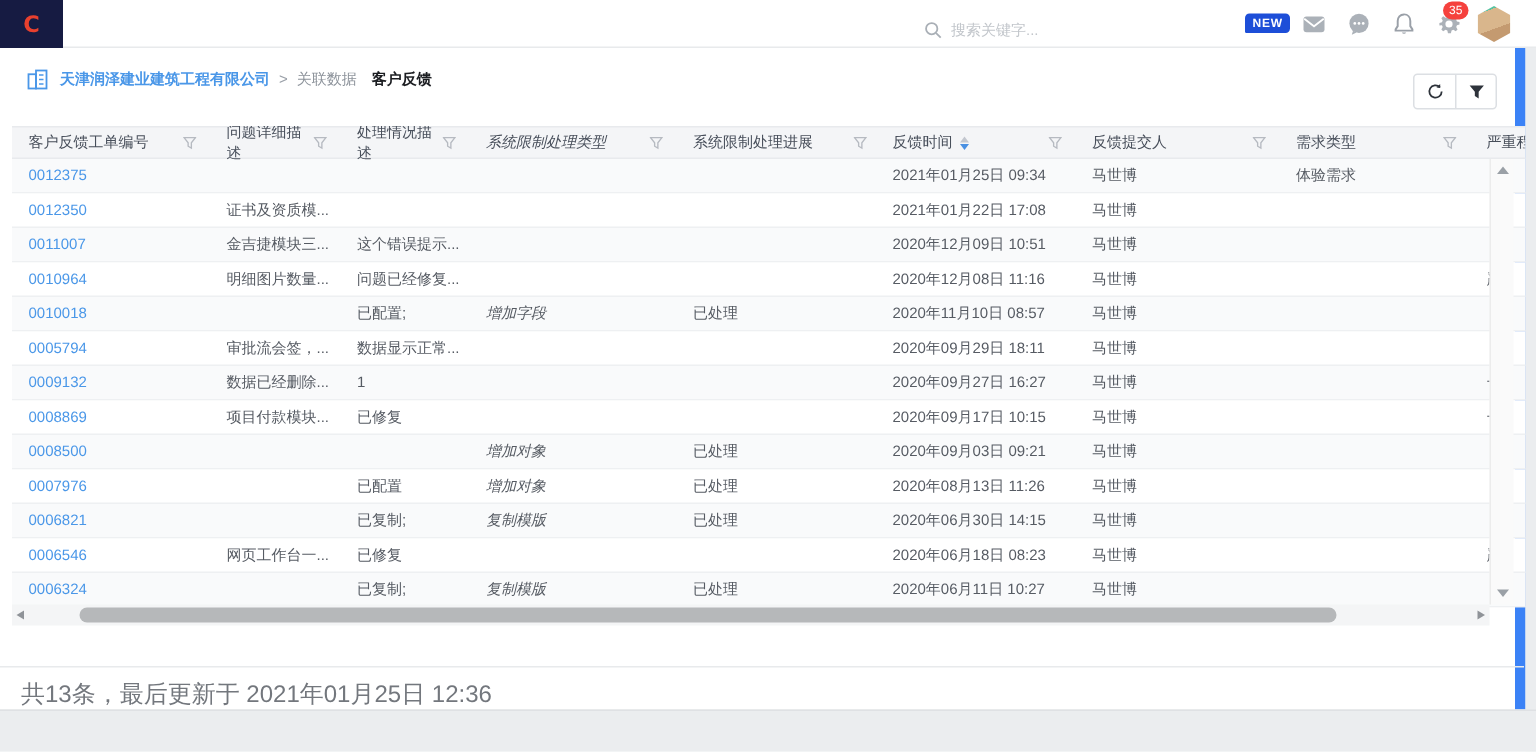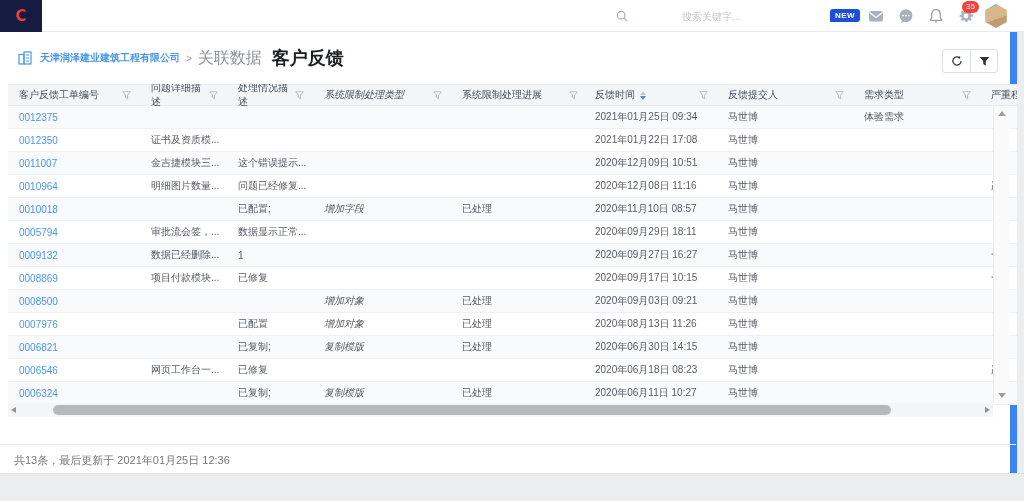--- a/index.html
+++ b/index.html
@@ -5,21 +5,21 @@
   * { margin:0; padding:0; box-sizing:border-box; }
   html,body { width:1024px; height:501px; overflow:hidden; }
   body { font-family:"Liberation Sans","DejaVu Sans",sans-serif; background:#ebedef; position:relative; }
 
   
   .topbar { position:absolute; left:0; top:0; width:1024px; height:32px; background:#fff;
             border-bottom:1px solid #e8eaec; z-index:5; }
   .logo-box { position:absolute; left:0; top:0; width:42px; height:32px; background:#161b42;
               display:flex; align-items:center; justify-content:center; }
   .logo-c { color:#e8402e; font-weight:bold; font-size:15px; font-family:"DejaVu Sans",sans-serif; }
-  .search-wrap { position:absolute; left:616px; top:6px; display:flex; align-items:center; height:20px;gap:48px; }
+  .search-wrap { position:absolute; left:616px; top:6px; display:flex; align-items:flex-end; height:20px; }
   .search-input { border:none; outline:none; width:170px; font-size:10px; color:#555; margin-left:6px; background:transparent; }
   .search-input::placeholder { color:#c2c6cb; }
   .new-badge { position:absolute; left:830px; top:9px; background:#1d4ed8; color:#fff; font-size:8px;
                font-weight:bold; padding:2px 5px; border-radius:3px 3px 3px 1px; letter-spacing:.5px; }
   .tb-icon { position:absolute; top:8px; width:16px; height:16px; cursor:pointer; }
   .badge-35 { position:absolute; left:936px; top:1px; min-width:17px; height:12px; background:#f5413d;
               color:#fff; font-size:8px; border-radius:7px; text-align:center; line-height:12px; padding:0 3px; z-index:6;margin-left:26px; }
   .avatar { position:absolute; left:984px; top:4px; width:24px; height:24px;
             clip-path:polygon(50% 0,95% 25%,95% 75%,50% 100%,5% 75%,5% 25%);
             background:linear-gradient(160deg,#57c2a0 0 18%, #d9b68c 18% 60%, #c49a70 60%); }
@@ -29,22 +29,22 @@
           border-right:7px solid #3b82f6; }
   .gutter-right { position:absolute; left:1017px; top:32px; width:7px; height:469px; background:#ebedef; }
   .strip-bottom { position:absolute; left:0; top:473px; width:1024px; height:28px; background:#ebedef;
                   border-top:1px solid #dfe1e4; }
 
   
   .crumb { position:absolute; left:18px; top:14px; display:flex; align-items:center; }
   .crumb .b-icon { width:14px; height:14px; margin-right:8px; }
   .crumb-company { color:#4a97e8; font-size:10px; font-weight:bold; cursor:pointer; }
   .crumb-sep { color:#9aa0a8; font-size:10px; margin:0 6px; }
-  .crumb-section { color:#8d939b; font-size:16px; }
-  .page-title { color:#1b1d21; font-size:18px; font-weight:bold; margin-left:10px; }
+  .crumb-section { color:#8d939b; font-size:10px; }
+  .page-title { color:#1b1d21; font-size:10px; font-weight:bold; margin-left:10px; }
 
   .toolbar { position:absolute; right:12px; top:17px; display:flex; border:1px solid #dcdfe3;
              border-radius:3px; overflow:hidden; background:#fff; }
   .tool-btn { width:27px; height:22px; display:flex; align-items:center; justify-content:center; cursor:pointer; }
   .tool-btn + .tool-btn { border-left:1px solid #dcdfe3; }
 
   
   .table-wrap { position:absolute; left:8px; top:52px; width:1009px; overflow:hidden; }
   .thead { display:flex; height:22px; background:#f4f5f7; border-top:1px solid #e8eaed;
            border-bottom:1px solid #e8eaed; width:1100px; }
@@ -76,21 +76,21 @@
   .arr-dn { bottom:5px; border-top:5px solid #9aa0a6; }
   .hscroll { position:absolute; left:8px; top:371px; width:985px; height:14px; background:#f4f5f6; }
   .hthumb { position:absolute; left:45px; top:2px; width:838px; height:10px; background:#b6b8ba; border-radius:5px; }
   .h-arr-l { position:absolute; left:3px; top:4px; width:0; height:0; border-top:3.5px solid transparent;
              border-bottom:3.5px solid transparent; border-right:5px solid #8f9398; }
   .h-arr-r { position:absolute; right:3px; top:4px; width:0; height:0; border-top:3.5px solid transparent;
              border-bottom:3.5px solid transparent; border-left:5px solid #8f9398; }
 
   
   .card-footer { position:absolute; left:0; top:412px; width:1016px; height:29px; border-top:1px solid #e8eaec; }
-  .footer-text { position:absolute; left:14px; top:8px; font-size:11px; color:#73777d; }
+  .footer-text { position:absolute; left:14px; top:8px; font-size:16px; color:#73777d; }
 
   .funnel { flex-shrink:0; }
 </style>
 </head>
 <body>
 
 <div class="topbar">
   <div class="logo-box">
     <span class="logo-c">C</span>
   </div>

